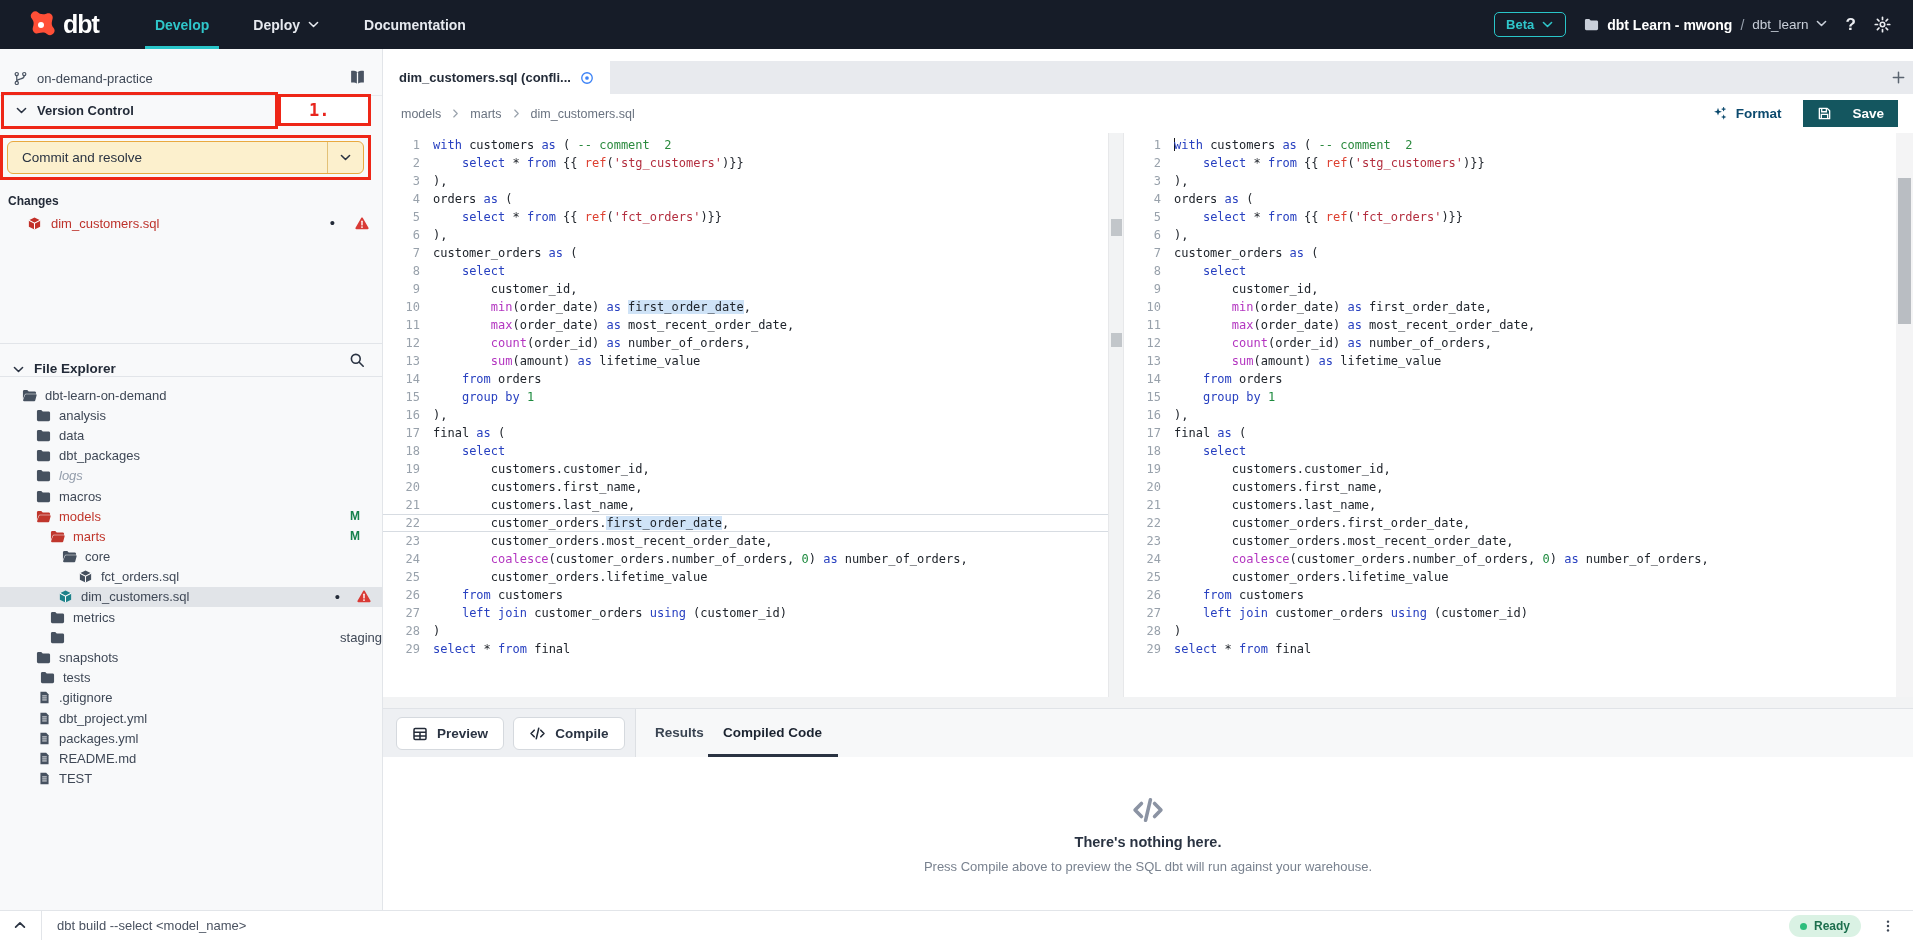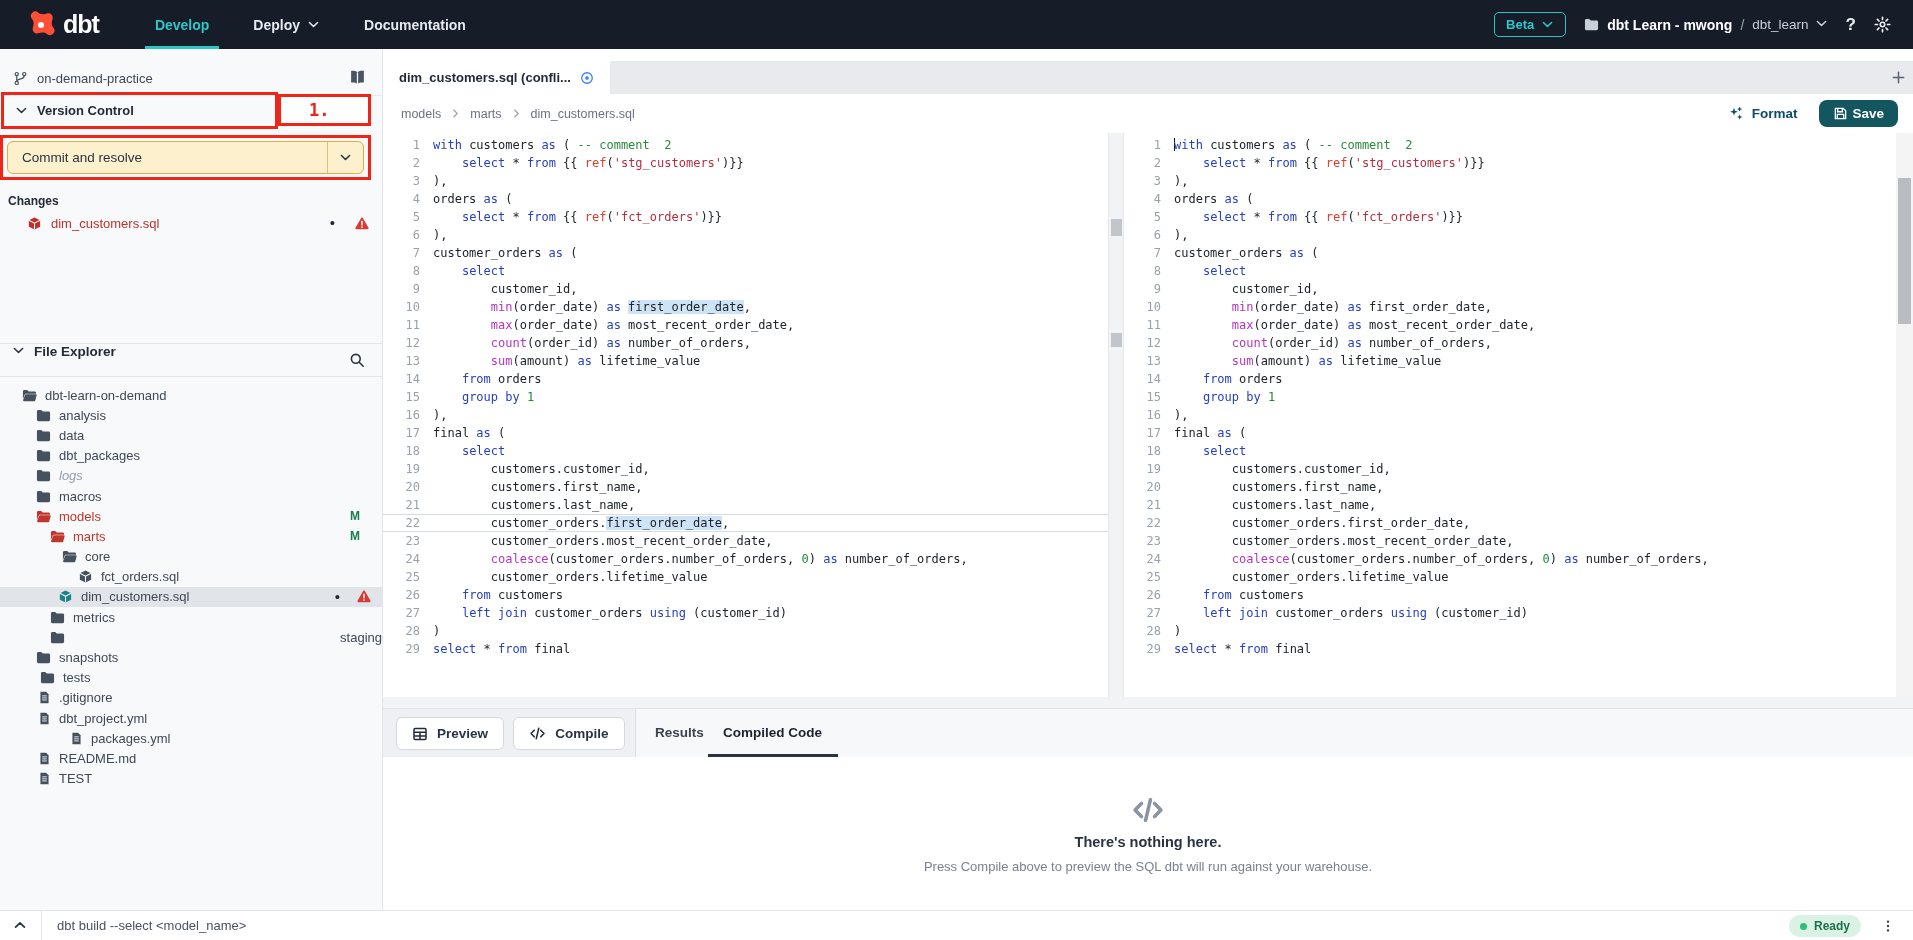--- a/index.html
+++ b/index.html
@@ -42,21 +42,21 @@
   .commit-label { flex:1; display:flex; align-items:center; padding-left:14px; font-size:13.5px; color:#2a3342; }
   .commit-caret { width:36px; border-left:1px solid #e3c177; display:flex; align-items:center; justify-content:center; color:#2a3342; }
 
   .changes-label { position:absolute; left:8px; top:145px; font-size:12px; font-weight:700; color:#232b38; }
   .change-row { position:absolute; left:0; top:163px; width:100%; height:22px; display:flex; align-items:center; padding-left:27px; gap:9px; }
   .change-row .icn { color:#c22f28; }
   .change-name { font-size:13px; color:#bd322b; }
   .change-row .wdot { margin-left:auto; margin-right:10px; color:#232b38; font-size:15px; line-height:10px; }
   .change-row .warn-icn { margin-right:12px; }
 
-  .fe-header { position:absolute; left:0; top:294px; width:100%; height:34px; border-top:1px solid #e2e5e9; border-bottom:1px solid #e2e5e9; display:flex; align-items:flex-start; gap:9px; padding-left:12px; }
+  .fe-header { position:absolute; left:0; top:294px; width:100%; height:34px; border-top:1px solid #e2e5e9; border-bottom:1px solid #e2e5e9; display:flex; align-items:flex-end; gap:9px; padding-left:12px; }
   .fe-title { font-size:13.5px; font-weight:700; color:#232b38; }
   .fe-header .icn { color:#2a3342; }
   .fe-search { position:absolute; right:17px; top:8px; color:#3c4654; }
 
   .file-tree { position:absolute; left:0; top:336px; width:100%; }
   .tree-row { position:relative; height:20.2px; display:flex; align-items:center; gap:8px; font-size:13px; color:#3f4856; cursor:pointer; }
   .tree-row .icn { color:#46515f; flex:none; }
   .tree-row.sel { background:#e1e4e8; }
   .tree-row.c-red, .tree-row.c-red .icn { color:#c0362c; }
   .tree-row.c-muted { color:#939dab; font-style:italic; }
@@ -71,21 +71,21 @@
   .tabstrip { position:absolute; left:0; top:0; width:100%; height:33px; background:#e8eaee; }
   .tab-active { position:absolute; left:0; top:0; height:33px; background:#fff; display:flex; align-items:center; gap:9px; padding:0 16px; }
   .tab-label { font-size:13px; font-weight:700; color:#232b38; white-space:nowrap; }
   .tab-plus { position:absolute; right:7px; top:9px; color:#5a6470; }
 
   .crumb-bar { position:absolute; left:0; top:33px; width:100%; height:39px; background:#fff; display:flex; align-items:center; padding-left:18px; gap:9px; }
   .crumb { font-size:12.5px; color:#6a7380; }
   .crumb-sep { color:#9aa3ad; }
   .crumb-actions { margin-left:auto; display:flex; align-items:center; gap:22px; margin-right:15px; }
   .format-btn { display:flex; align-items:center; gap:8px; color:#0c4a6e; font-size:13.5px; font-weight:600; }
-  .save-btn { display:flex; align-items:center; gap:4px; background:#14565f; color:#fff; font-size:13.5px; font-weight:600; border-radius:8px; padding:6px 14px; }
+  .save-btn { display:flex; align-items:center; gap:20px; background:#14565f; color:#fff; font-size:13.5px; font-weight:600; border-radius:0; padding:6px 14px; }
 
   .code-pane { position:absolute; top:72px; height:564px; background:#fff; overflow:hidden; font-family:"DejaVu Sans Mono",monospace; font-size:12px; line-height:18px; padding-top:3px; }
   .pane-left { left:0; width:725px; }
   .pane-right { left:741px; width:772px; }
   .code-line { display:flex; height:18px; white-space:pre; }
   .gut { flex:none; width:50px; text-align:right; padding-right:13px; color:#98a1ab; }
   .ctx { flex:1; color:#20252c; }
   .tk-k { color:#2840c0; } .tk-f { color:#b335c0; } .tk-s { color:#b32e3f; }
   .tk-r { color:#dd4030; } .tk-c { color:#2b8a3e; } .tk-n { color:#1d8a3e; } .tk-t { color:#20252c; }
   .pane-left .tk-hl { background:#cfe3f7; }
@@ -416,21 +416,21 @@
       </div>
       <div class="tree-row" style="padding-left: 38px;">
         <span class="icn">
           <svg width="13" height="15" viewBox="0 0 16 16">
             <path d="M3 1h7l3 3v11H3z" fill="currentColor"></path>
             <path d="M5.2 6h5.6M5.2 8.5h5.6M5.2 11h5.6" stroke="#f8f9fa" stroke-width="1.1"></path>
           </svg>
         </span>
         <span>dbt_project.yml</span>
       </div>
-      <div class="tree-row" style="padding-left: 38px; margin-left: 32px;">
+      <div class="tree-row" style="padding-left: 38px;">
         <span class="icn">
           <svg width="13" height="15" viewBox="0 0 16 16">
             <path d="M3 1h7l3 3v11H3z" fill="currentColor"></path>
             <path d="M5.2 6h5.6M5.2 8.5h5.6M5.2 11h5.6" stroke="#f8f9fa" stroke-width="1.1"></path>
           </svg>
         </span>
         <span>packages.yml</span>
       </div>
       <div class="tree-row" style="padding-left: 38px;">
         <span class="icn">

